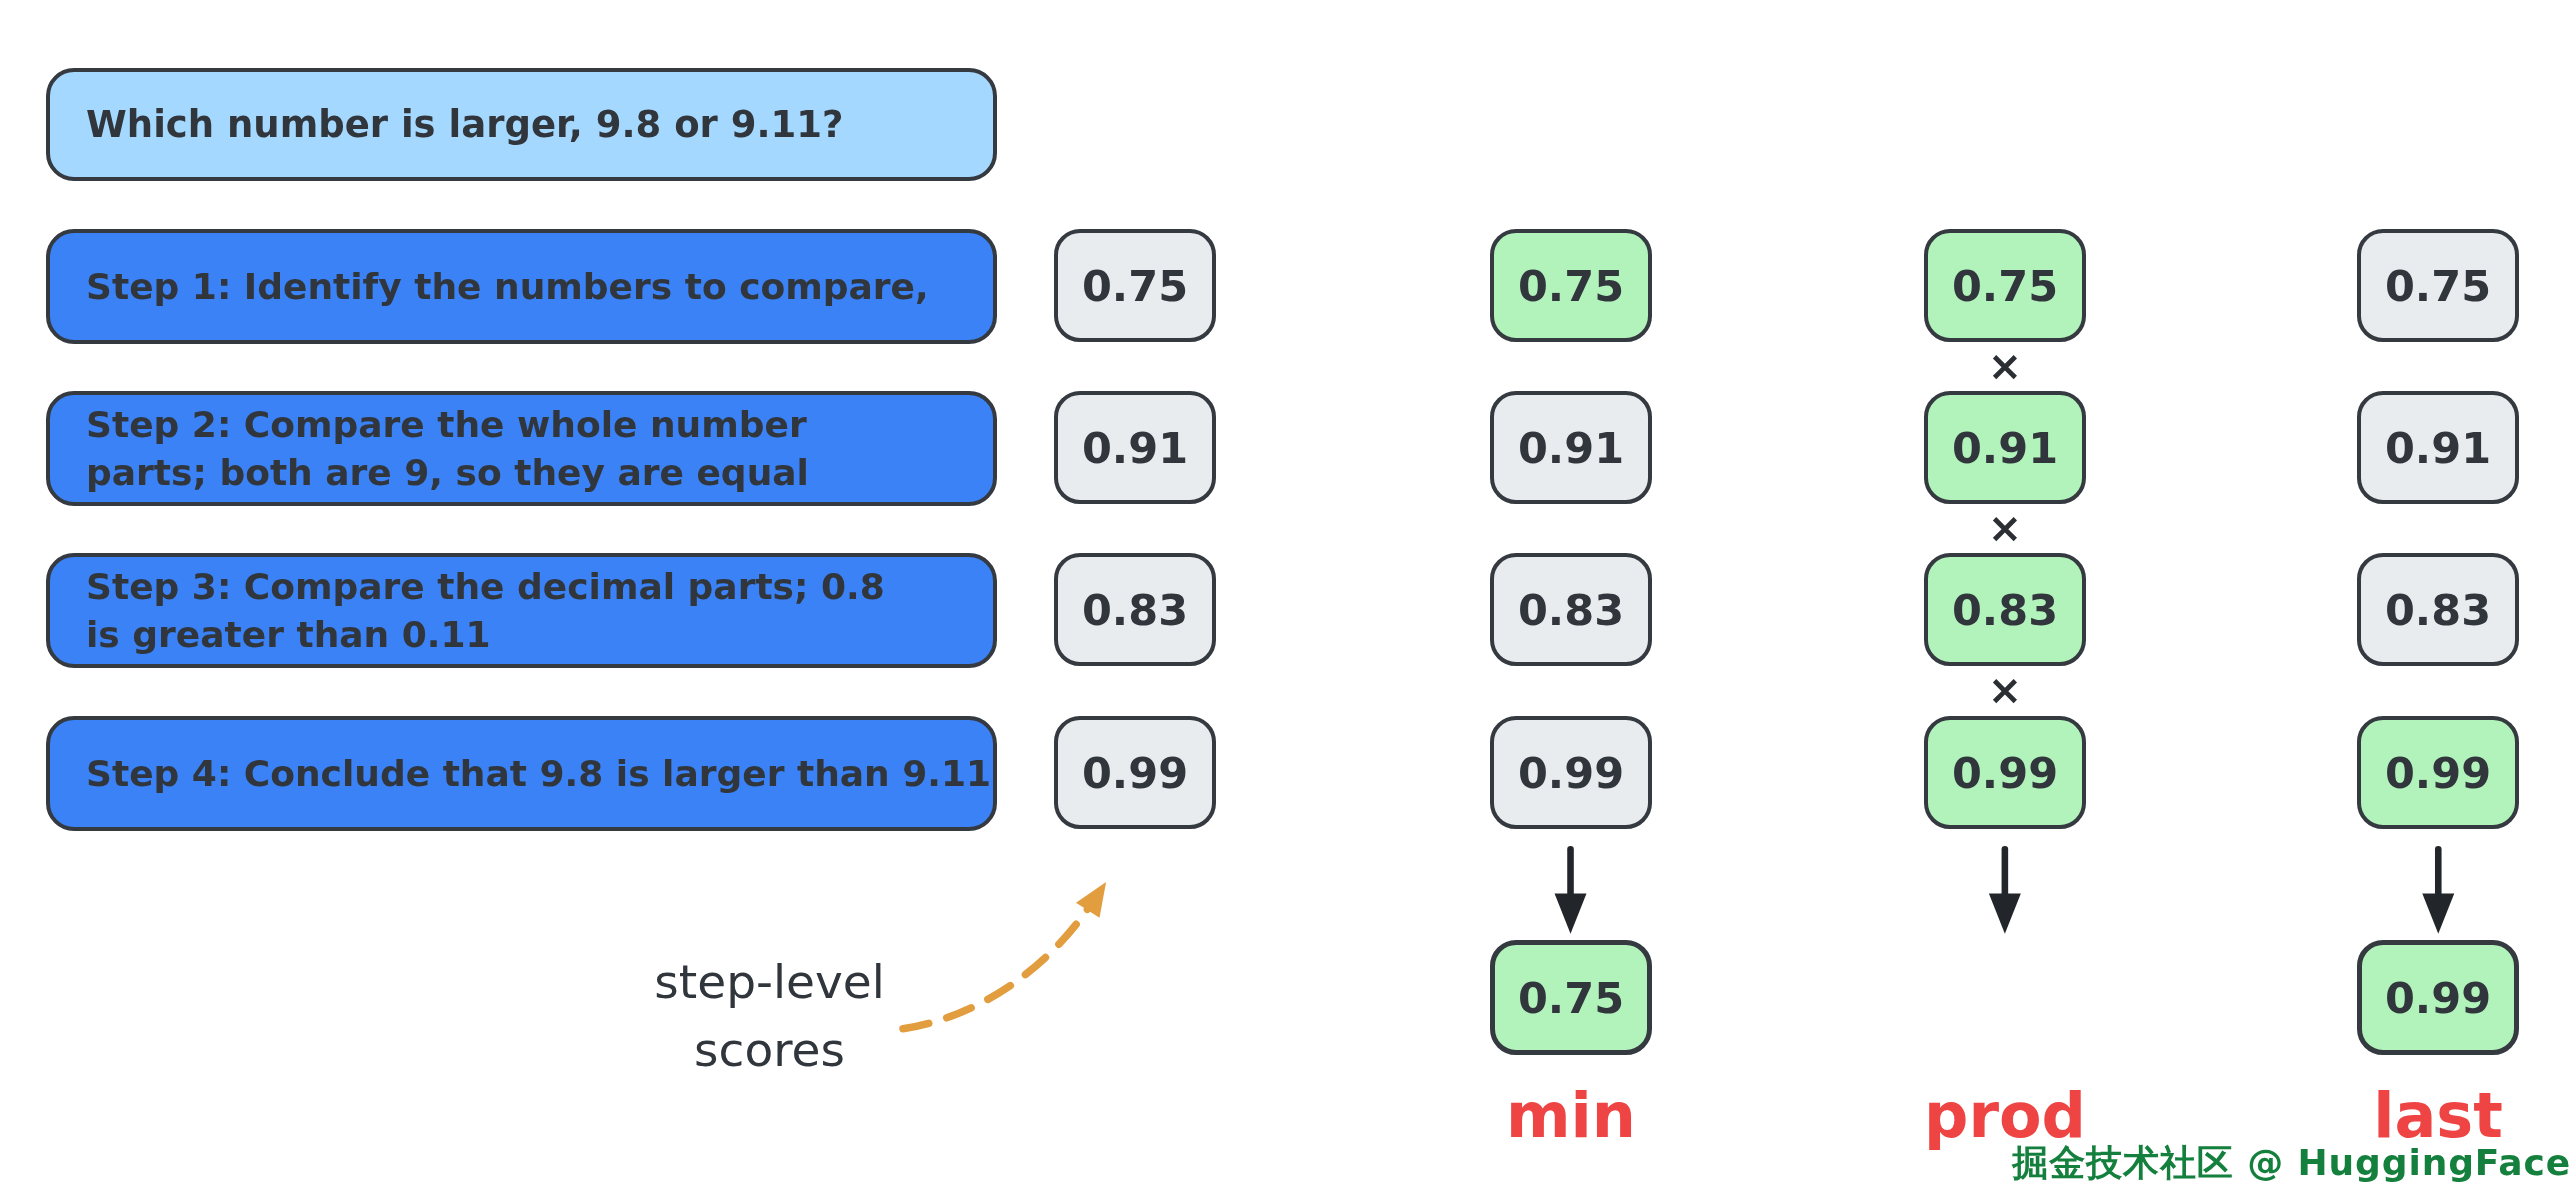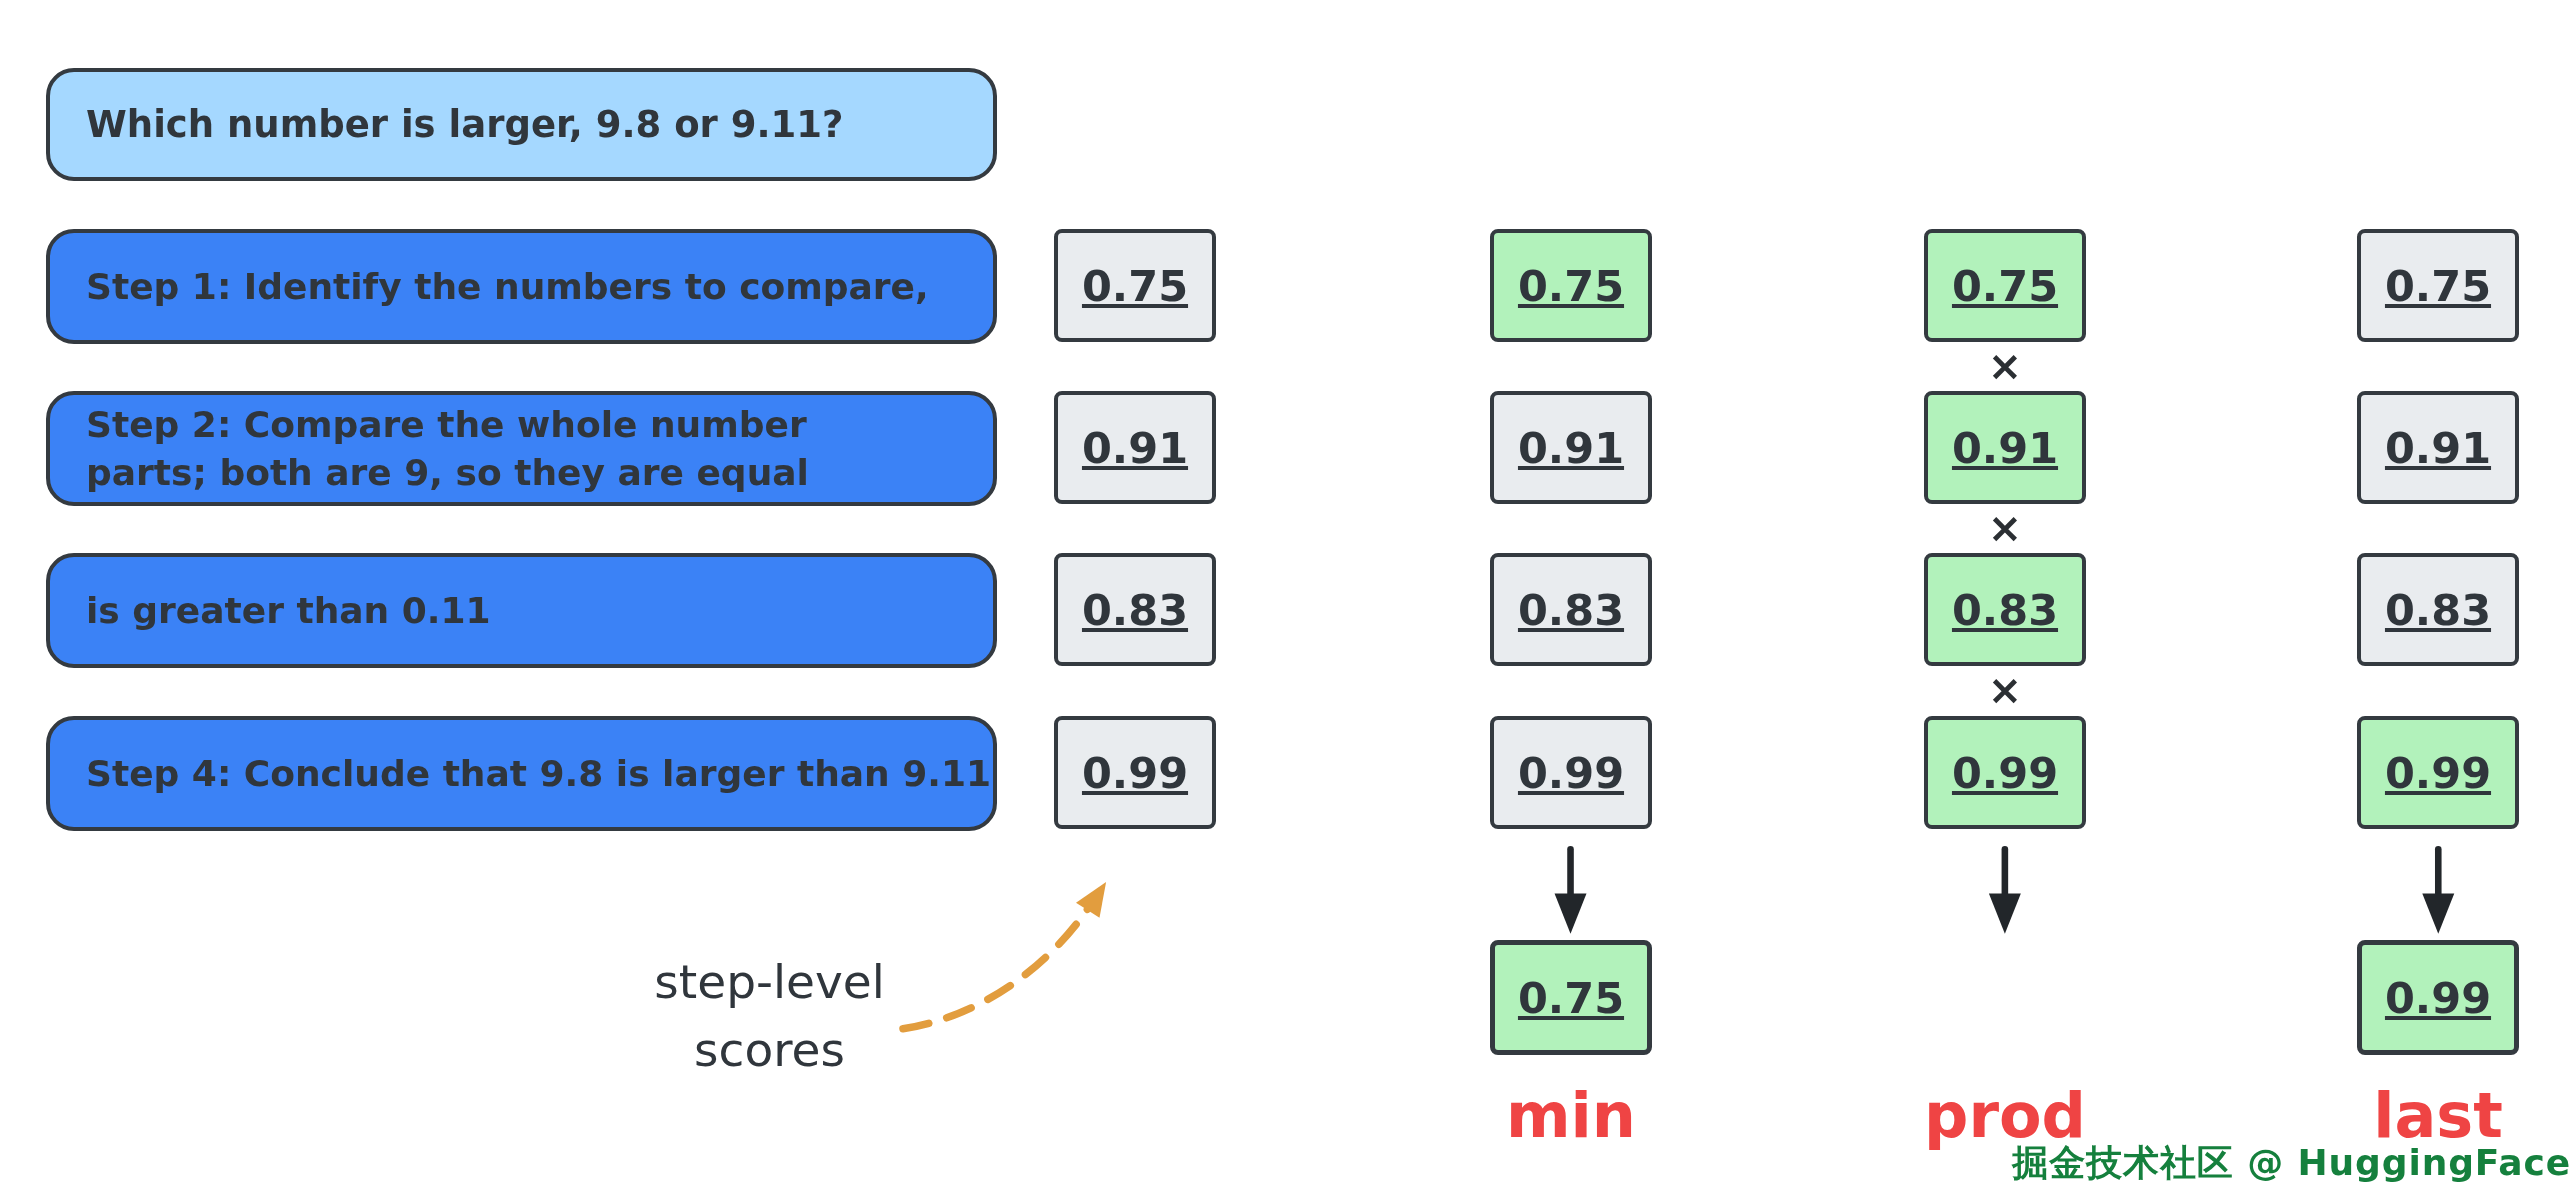--- a/index.html
+++ b/index.html
@@ -12,23 +12,23 @@
   .question{
     left:38px;top:68px;width:951px;height:113px;background:#a5d8ff;
     display:flex;align-items:center;padding:0 36px;font-size:37px;font-weight:bold;
   }
   .step{
     left:38px;width:951px;height:115px;background:#3b82f6;
     display:flex;flex-direction:column;justify-content:center;
     padding:0 36px;font-size:36px;font-weight:bold;line-height:1.32;white-space:nowrap;
   }
   .score{
-    width:162px;height:113px;background:#e9ecef;border:4.7px solid #343a40;border-radius:8px;
+    width:162px;height:113px;background:#e9ecef;border:4.7px solid #343a40;border-radius:26px;
     display:flex;align-items:center;justify-content:center;
-    font-size:43px;font-weight:bold;position:absolute;box-sizing:border-box;text-decoration:underline;
+    font-size:43px;font-weight:bold;position:absolute;box-sizing:border-box;
   }
   .score.green{background:#b2f2bb;}
   .result{
     width:162px;height:115px;top:940px;background:#b2f2bb;border-width:5.6px;
     font-size:43px;
   }
   .op{
     position:absolute;width:162px;text-align:center;
     font-size:41px;font-weight:bold;color:#2b2f33;line-height:1;
   }
@@ -58,20 +58,21 @@
   </div>
 
   <div class="box step" style="top:229px">
     <div>Step 1: Identify the numbers to compare,</div>
   </div>
   <div class="box step" style="top:391px">
     <div>Step 2: Compare the whole number</div>
     <div>parts; both are 9, so they are equal</div>
   </div>
   <div class="box step" style="top:553px">
+    <div>Step 3: Compare the decimal parts; 0.8</div>
     <div>is greater than 0.11</div>
   </div>
   <div class="box step" style="top:716px">
     <div>Step 4: Conclude that 9.8 is larger than 9.11</div>
   </div>
 
   <div class="score" style="left:1046px;top:229px">0.75</div>
   <div class="score" style="left:1046px;top:391px">0.91</div>
   <div class="score" style="left:1046px;top:553px">0.83</div>
   <div class="score" style="left:1046px;top:716px">0.99</div>

